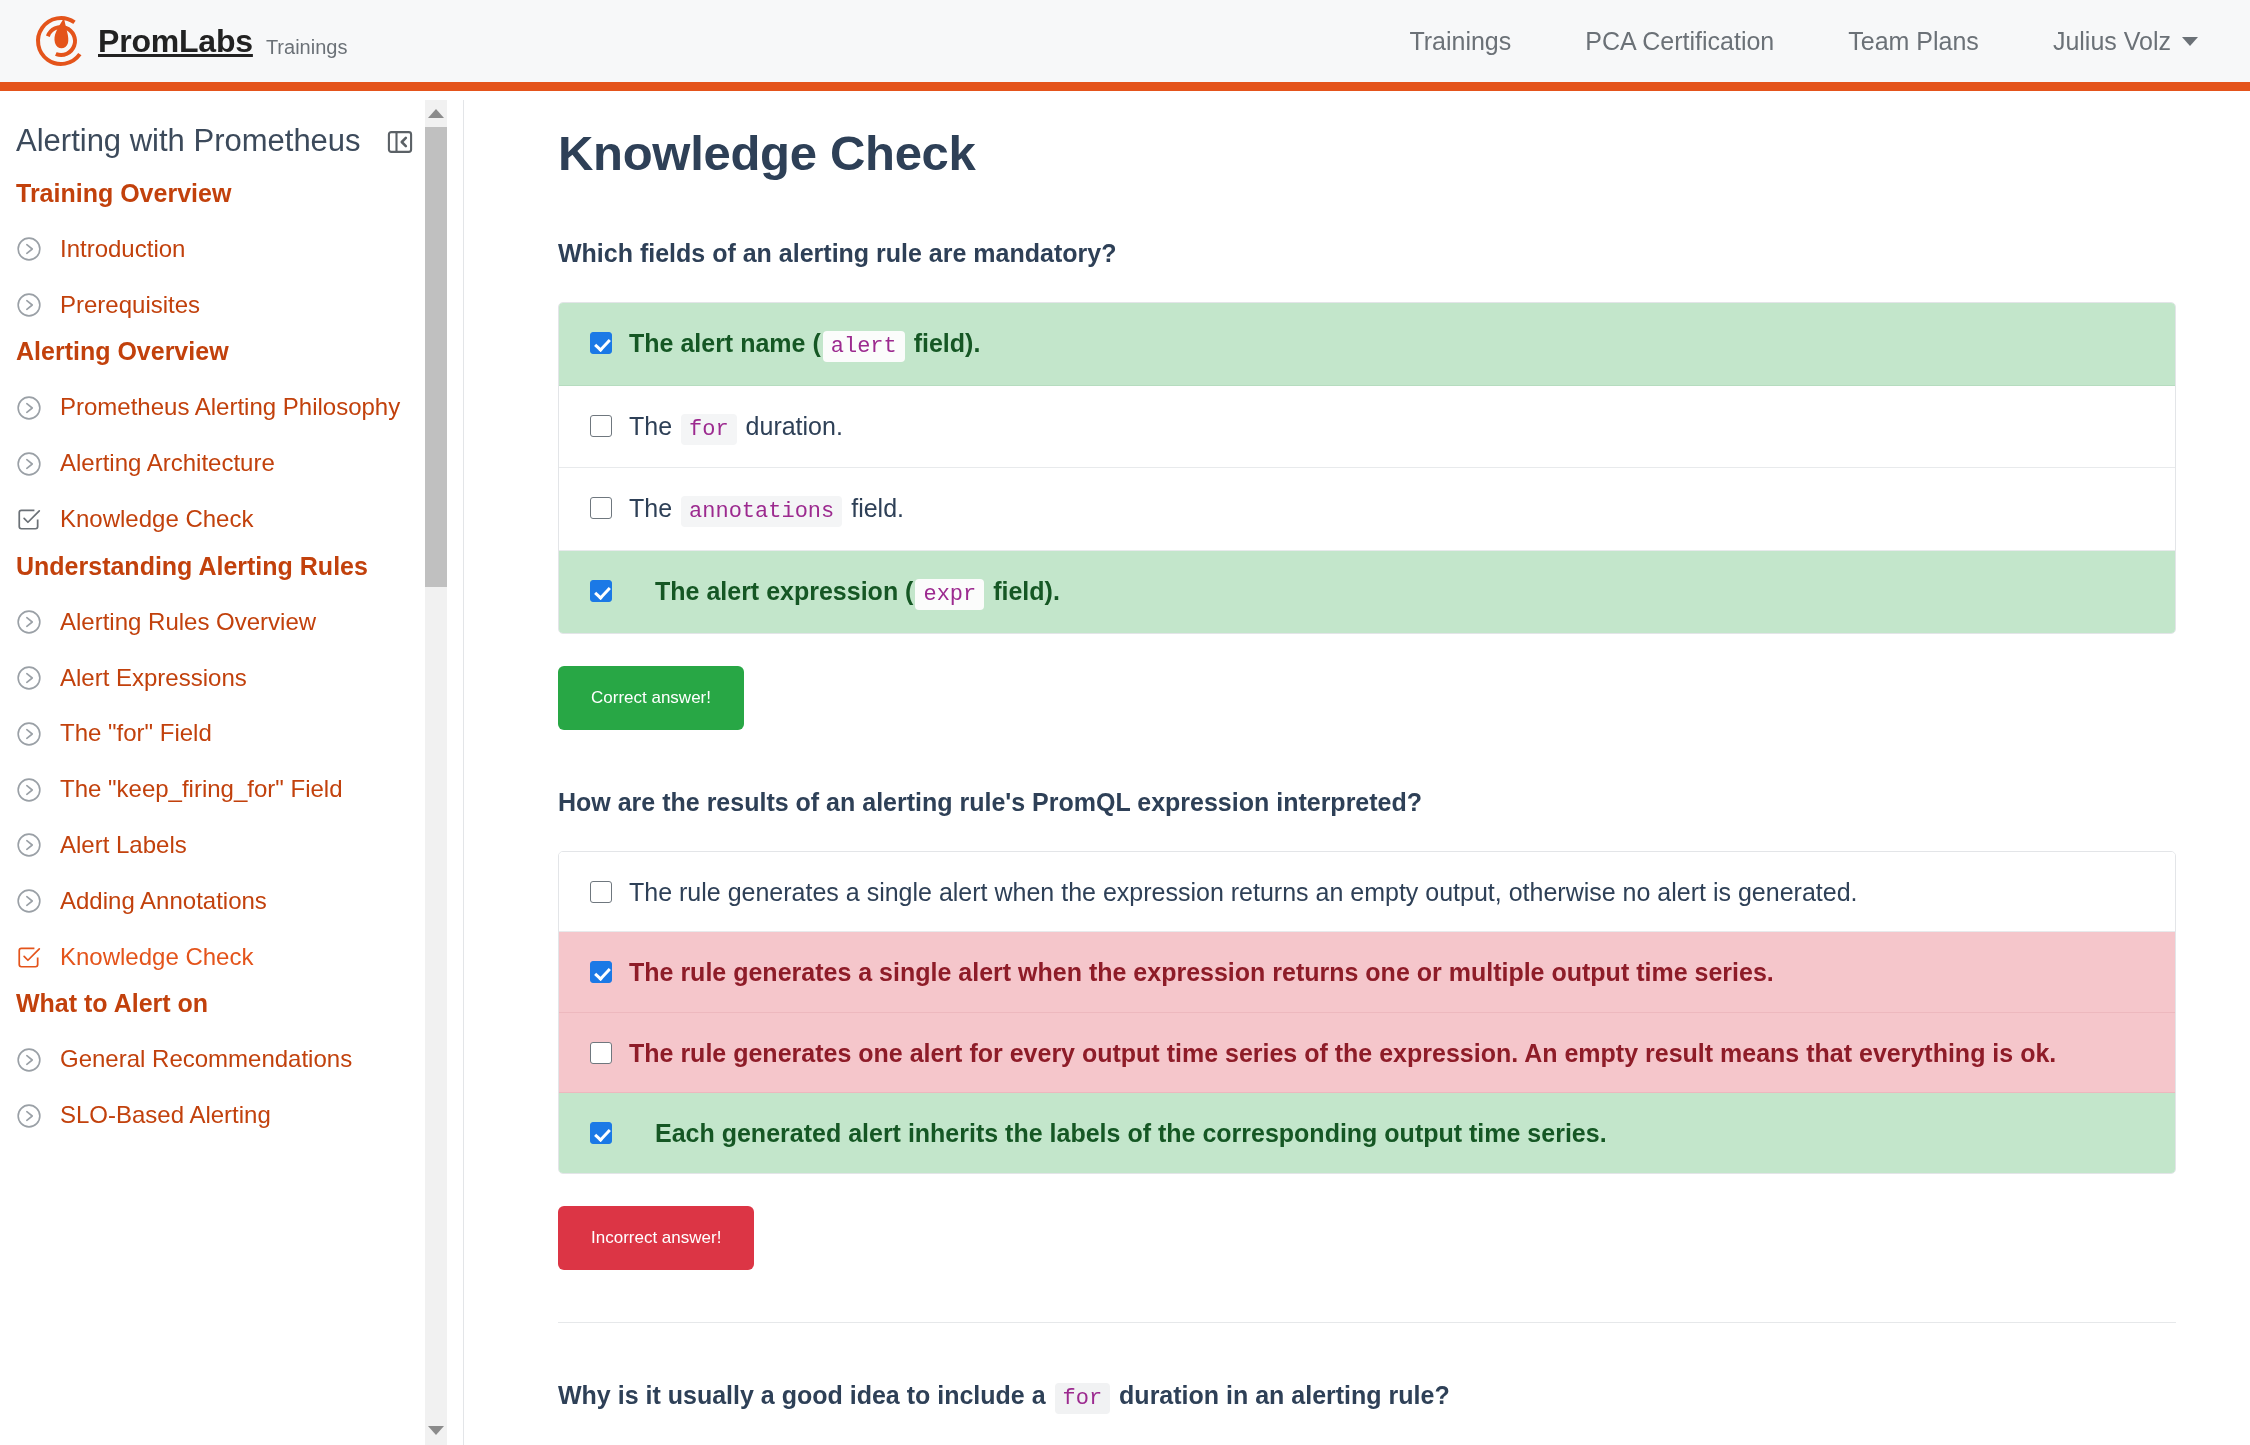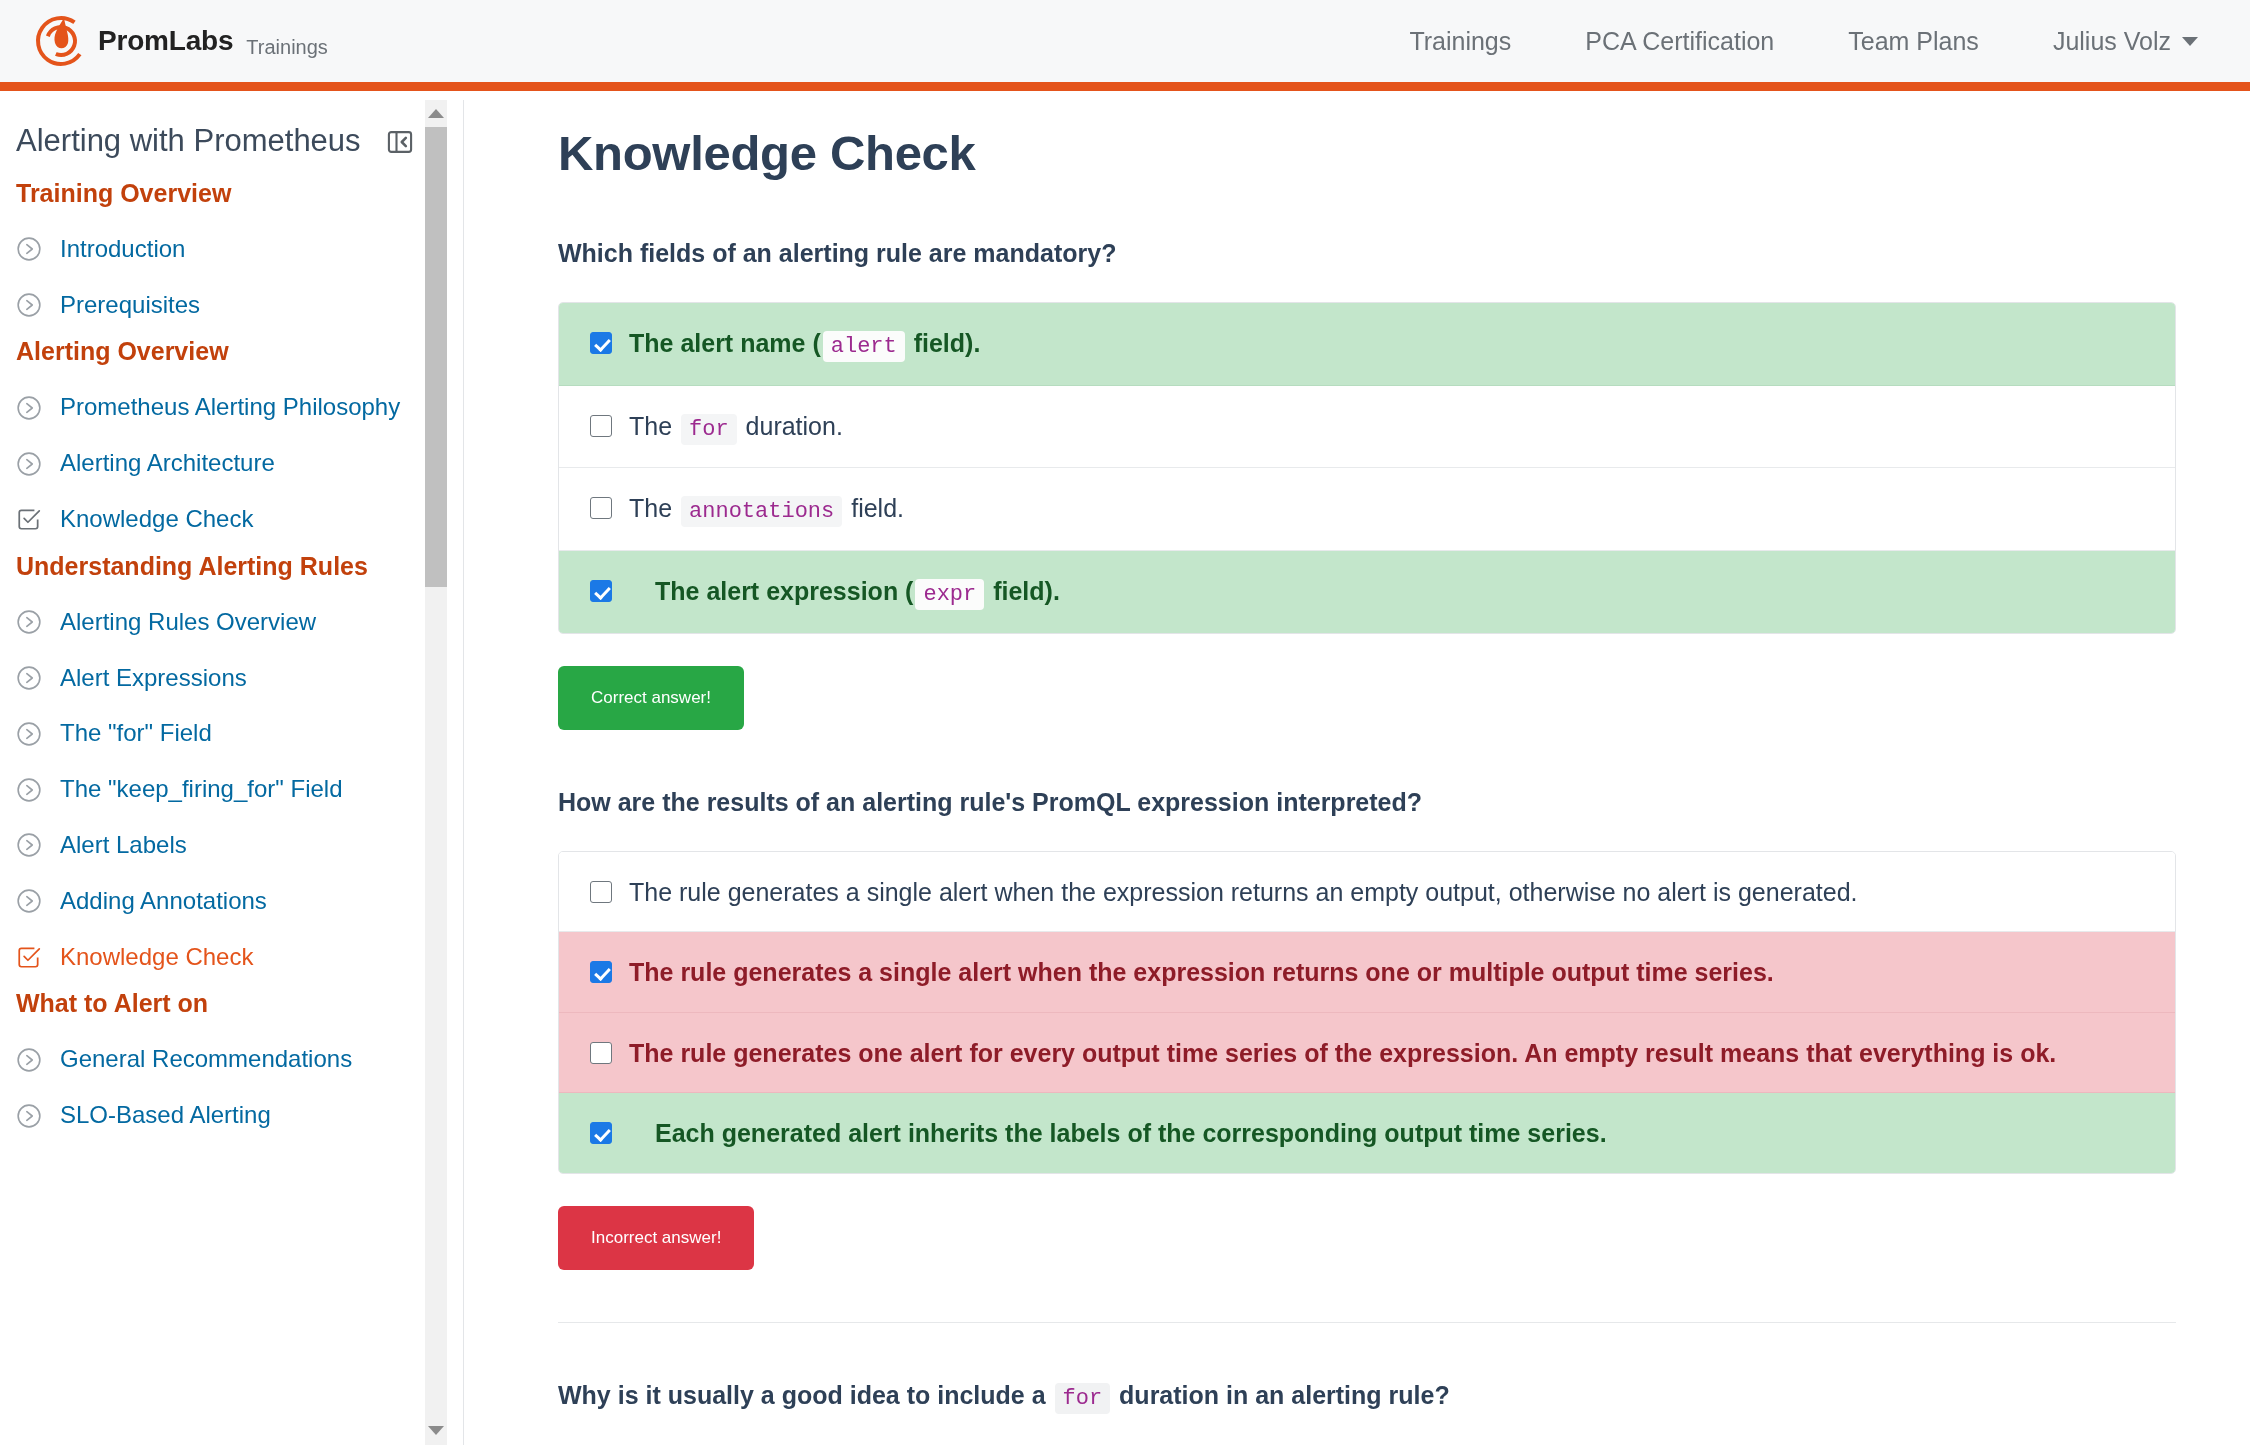--- a/index.html
+++ b/index.html
@@ -19,22 +19,22 @@
     border-bottom: 9px solid #e4541b;
     display: flex; align-items: center;
   }
   .brand {
     display: flex; align-items: center;
     margin-left: 33px;
     gap: 9px;
   }
   .brand-logo { width: 56px; height: 56px; display:block; }
   .brand-name {
-    font-size: 28px; font-weight: 700; color: #222222;
-    letter-spacing: -0.2px; white-space: nowrap;
+    font-size: 32px; font-weight: 700; color: #222222;
+    letter-spacing: -0.2px; white-space: nowrap; text-decoration: underline;
   }
   .brand-sub {
     font-size: 20px; color: #6b7177; margin-left: 4px; margin-top: 12px;
   }
   .nav-links {
     margin-left: auto; margin-right: 52px;
     display: flex; align-items: center; gap: 0;
   }
   .nav-link {
     font-size: 25px; color: #6b7177;
@@ -72,21 +72,21 @@
   }
   .sb-collapse {
     margin-top: 6px; width: 28px; height: 28px; flex: none;
   }
   .sb-group {
     font-size: 25px; font-weight: 700; color: #c2410c;
     margin: 18px 0 0 0;
   }
   .sb-item {
     display: flex; align-items: center; gap: 18px;
-    margin-top: 27px; color: #0369a1;
+    margin-top: 27px; color: #c2410c;
     font-size: 24px; line-height: 1.2;
   }
   .sb-item.active { color: #e4541b; }
   .sb-ico { width: 26px; height: 26px; flex: none; }
 
   .sb-scroll-track {
     position: absolute; top: 0; right: 16px;
     width: 22px; height: 1345px;
     background: #f1f1f1;
   }

